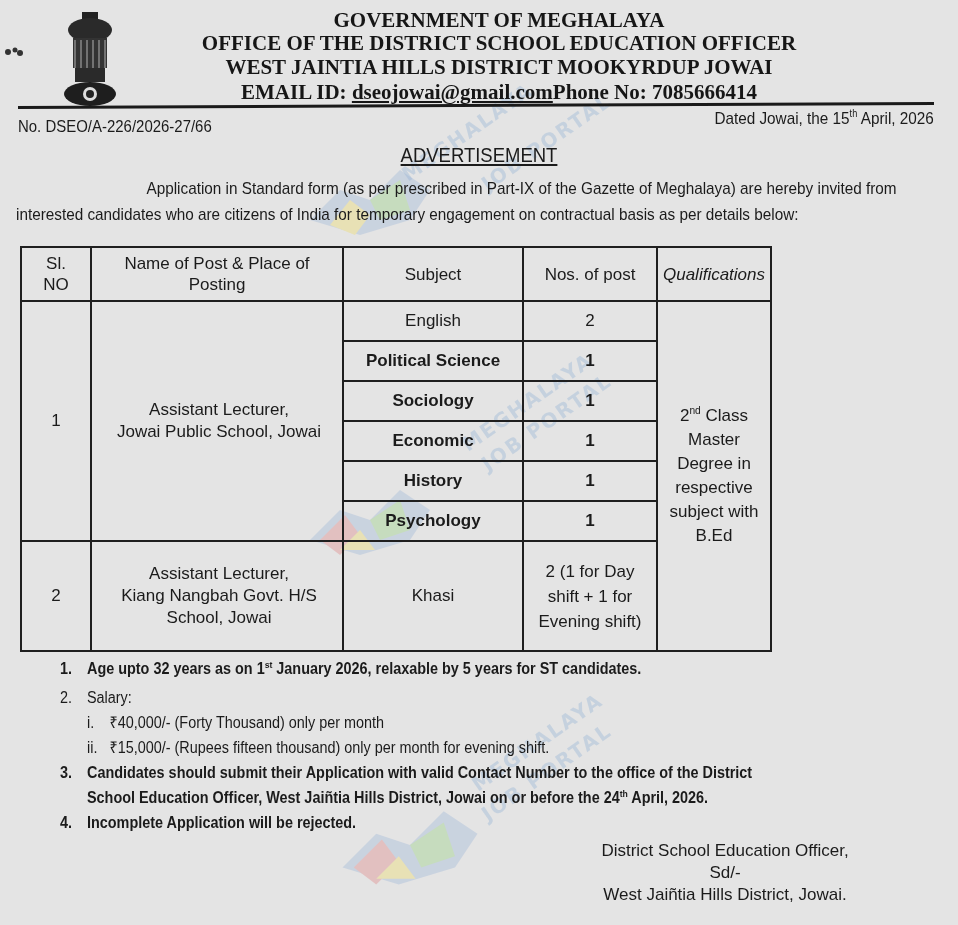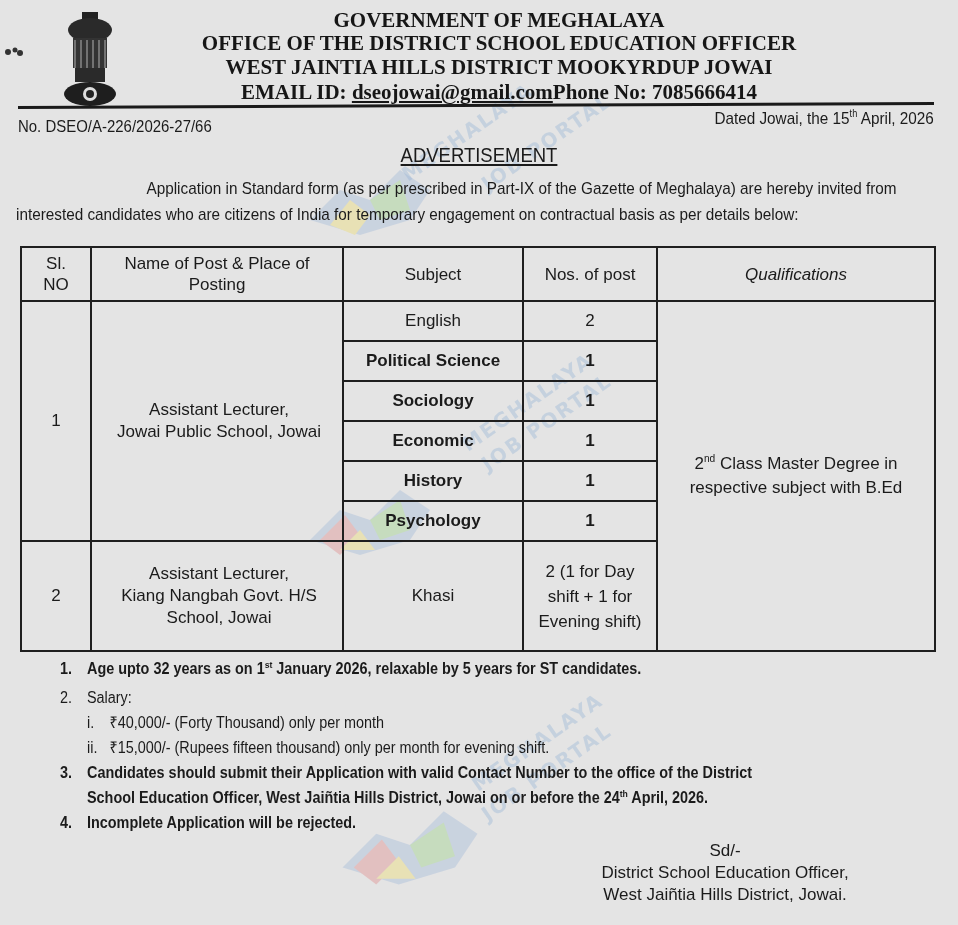--- a/index.html
+++ b/index.html
@@ -29,21 +29,21 @@
   .rule { position: absolute; left: 18px; width: 916px; height: 3px; top: 104px; background: #1a1a1a; transform: rotate(-0.25deg); }
   .refno { position: absolute; left: 18px; top: 117px; font-family: "Liberation Sans", sans-serif; font-size: 17px; transform: scaleX(0.88); transform-origin: left; }
   .dated { position: absolute; right: 24px; top: 109px; font-size: 17px; transform: scaleX(0.9); transform-origin: right; }
   sup { font-size: 0.6em; line-height: 0; }
   .adv-title { position: absolute; left: 0; width: 958px; top: 143px; text-align: center;
     font-size: 21px; text-decoration: underline; transform: scaleX(0.88); }
   .para { position: absolute; left: 16px; width: 940px; font-size: 17px; line-height: 26px; top: 176px;
     transform: scaleX(0.9); transform-origin: left; width: 1030px; }
   .para .indent { display: inline-block; width: 145px; }
   
-  table.posts { position: absolute; left: 20px; top: 246px; width: 916px; border-collapse: collapse; font-size: 17px; padding-left: 12px; }
+  table.posts { position: absolute; left: 20px; top: 246px; width: 752px; border-collapse: collapse; font-size: 17px; padding-left: 12px; }
   table.posts td, table.posts th { border: 2px solid #1f1f1f; text-align: center; vertical-align: middle; font-weight: normal; padding: 0 4px; }
   table.posts th { height: 52px; line-height: 21px; }
   table.posts td.sub { height: 38px; }
   table.posts th.qual { font-style: italic; }
   table.posts td.post { text-align: center; padding-left: 8px; line-height: 22px; }
   table.posts td.bold { font-weight: bold; }
   table.posts td.qualtxt { line-height: 24px; font-size: 17px; margin-left: 48px; }
   
   .notes { position: absolute; left: 60px; top: 656px; font-size: 16px; line-height: 25px; transform: scaleX(0.9); transform-origin: left; width: 1000px; }
   .notes .n { display: flex; }
@@ -205,16 +205,16 @@
       <span>School Education Officer, West Jaiñtia Hills District, Jowai on or before the 24</span><sup>th</sup><span> April, 2026.</span>
     </span>
   </div>
   <div class="n" style="font-weight:bold">
     <span class="num">4.</span>
     <span>Incomplete Application will be rejected.</span>
   </div>
 </div>
 
 <div class="sig">
+  <div>District School Education Officer,</div>
   <div>Sd/-</div>
-  <div>District School Education Officer,</div>
   <div>West Jaiñtia Hills District, Jowai.</div>
 </div>
 
 </body></html>

